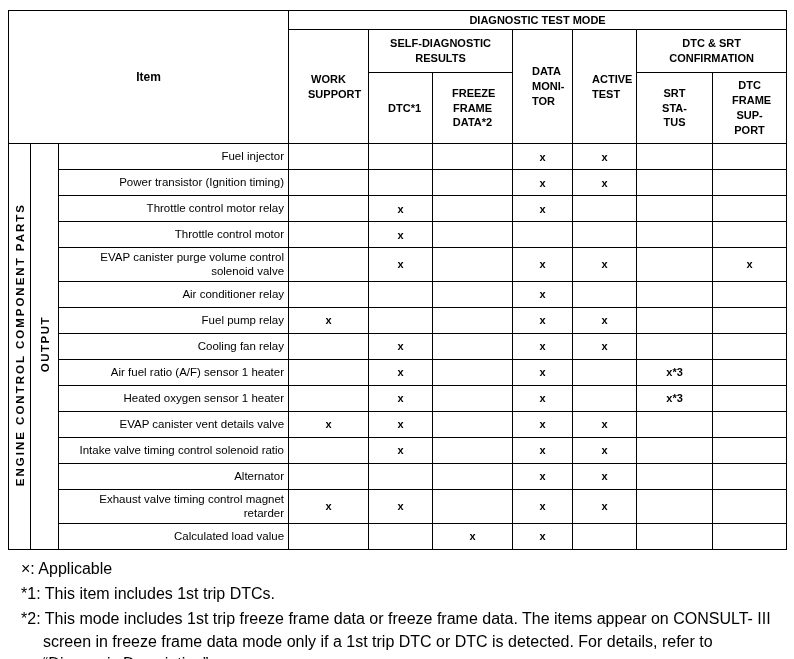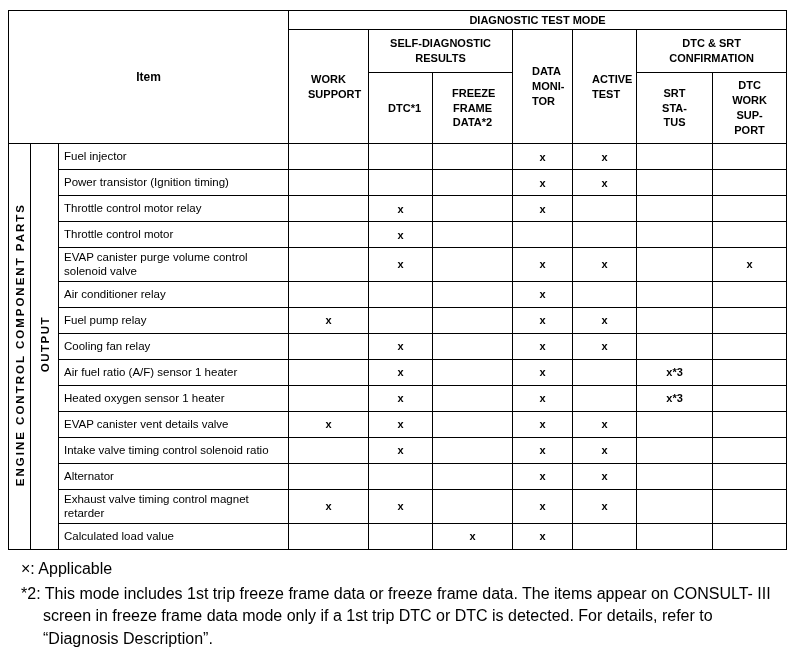--- a/index.html
+++ b/index.html
@@ -32,20 +32,21 @@
   th.item-head { font-size: 12px; }
   tr.hr1 { height: 19px; }
   tr.hr2 { height: 43px; }
   tr.hr3 { height: 71px; }
   tbody tr { height: 26px; }
   td.item-cell {
     font-size: 11.5px;
     line-height: 1.25;
     vertical-align: middle;
     padding: 2px 4px 2px 5px;
+    text-align: right;
   }
   td.mark-cell {
     text-align: center;
     vertical-align: middle;
     font-size: 11px;
     font-weight: bold;
   }
   td.vgroup {
     text-align: center;
     vertical-align: middle;
@@ -106,21 +107,21 @@
 CONFIRMATION</th>
       </tr>
       <tr class="hr3">
         <th>DTC*1</th>
         <th>FREEZE
 FRAME
 DATA*2</th>
         <th>SRT STA-
 TUS</th>
         <th>DTC
-WORK
+FRAME
 SUP-
 PORT</th>
       </tr>
     </thead>
     <tbody>
         <tr>
           <td class="vgroup" rowspan="15"><span class="vtext">ENGINE CONTROL COMPONENT PARTS</span></td>
           <td class="vgroup" rowspan="15"><span class="vtext short">OUTPUT</span></td>
           <td class="item-cell">Fuel injector</td>
           <td class="mark-cell"></td>
@@ -269,16 +270,17 @@
           <td class="mark-cell">x</td>
           <td class="mark-cell"></td>
           <td class="mark-cell"></td>
           <td class="mark-cell"></td>
         </tr>
       </tbody>
   </table>
 
   <div class="footnotes">
     <div class="footnote">×: Applicable</div>
+    <div class="footnote">*1: This item includes 1st trip DTCs.</div>
     <div class="footnote">*2: This mode includes 1st trip freeze frame data or freeze frame data. The items appear on CONSULT- III screen in freeze frame data mode only if a 1st trip DTC or DTC is detected. For details, refer to “Diagnosis Description”.</div>
   </div>
 
 </div>
 
 </body></html>

